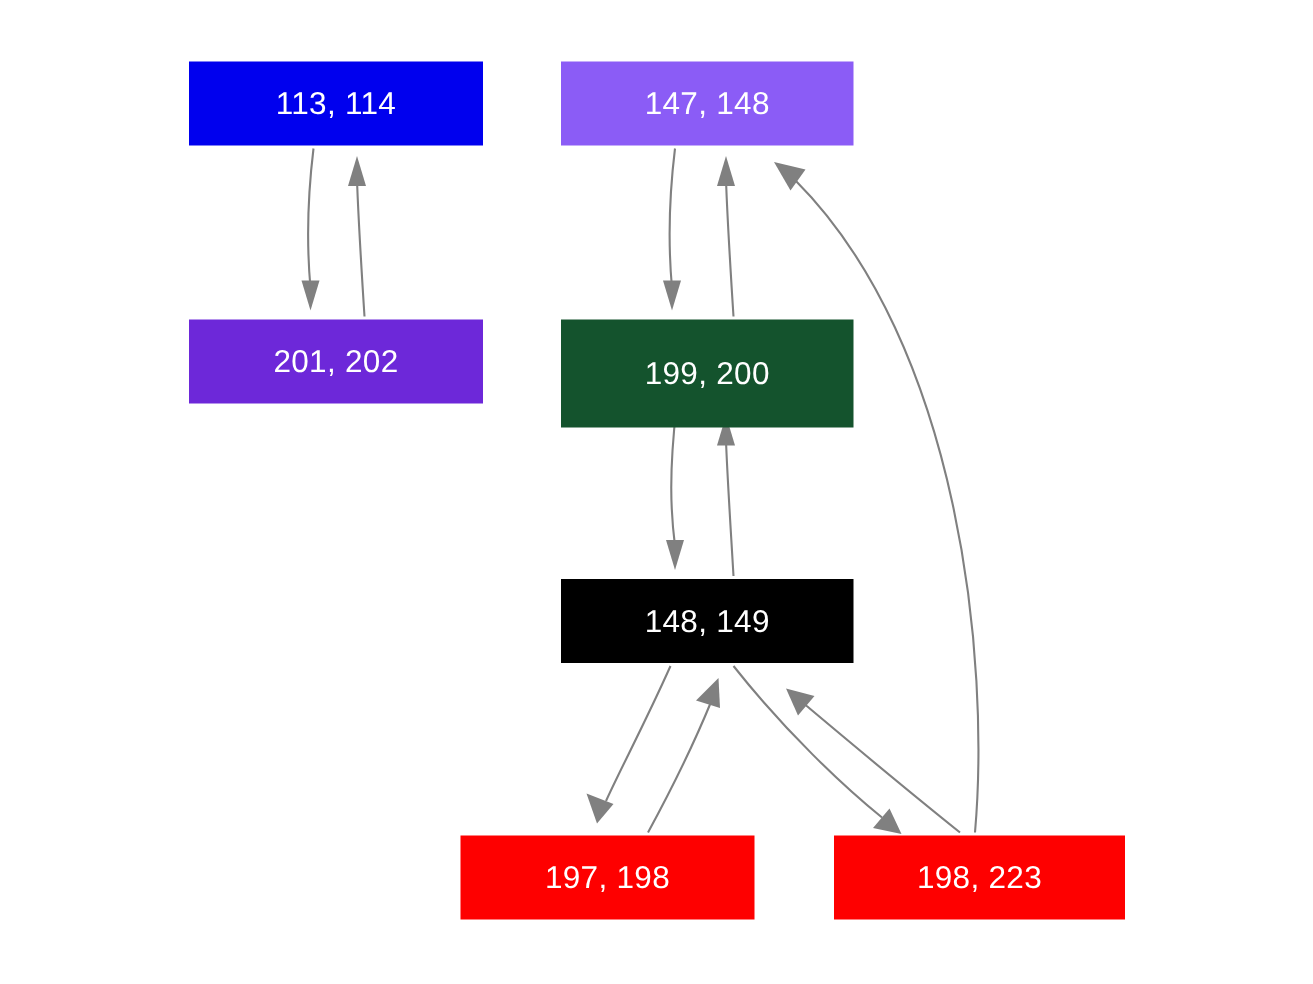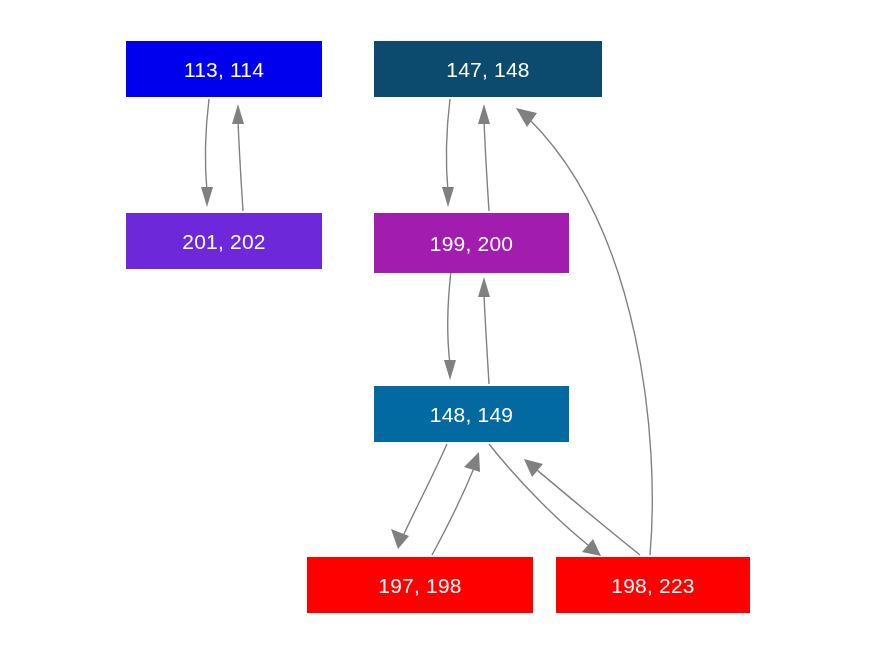--- a/index.html
+++ b/index.html
@@ -98,32 +98,32 @@
       </g>
       <g>
         <path class="edge-path" d="M 650,555 C 660,440 640,230 530,120"></path>
         <polygon class="edge-head" points="516,108 537,113 527,127"></polygon>
       </g>
     </svg>
   <div id="node-layer">
       <div class="node node-blue" style="left: 126px; top: 41px; width: 196px; height: 56px; background: rgb(0, 0, 238);">
         <span class="node-label">113, 114</span>
       </div>
-      <div class="node node-blue" style="left: 374px; top: 41px; width: 228px; height: 56px; background: #0c4a6e;">
+      <div class="node node-blue" style="left: 374px; top: 41px; width: 195px; height: 56px; background: #8b5cf6;">
         <span class="node-label">147, 148</span>
       </div>
       <div class="node node-red" style="left: 126px; top: 213px; width: 196px; height: 56px; background: #6d28d9;">
         <span class="node-label">201, 202</span>
       </div>
-      <div class="node node-red" style="left: 374px; top: 213px; width: 195px; height: 60px; background: #a21caf;">
+      <div class="node node-red" style="left: 374px; top: 213px; width: 195px; height: 72px; background: #14532d;">
         <span class="node-label">199, 200</span>
       </div>
-      <div class="node node-blue" style="left: 374px; top: 386px; width: 195px; height: 56px; background: #0369a1;">
+      <div class="node node-blue" style="left: 374px; top: 386px; width: 195px; height: 56px; background: #000000;">
         <span class="node-label">148, 149</span>
       </div>
-      <div class="node node-red" style="left: 307px; top: 557px; width: 226px; height: 56px; background: rgb(254, 0, 0);">
+      <div class="node node-red" style="left: 307px; top: 557px; width: 196px; height: 56px; background: rgb(254, 0, 0);">
         <span class="node-label">197, 198</span>
       </div>
       <div class="node node-red" style="left: 556px; top: 557px; width: 194px; height: 56px; background: rgb(254, 0, 0);">
         <span class="node-label">198, 223</span>
       </div>
     </div>
 </div>
 
 </body></html>

